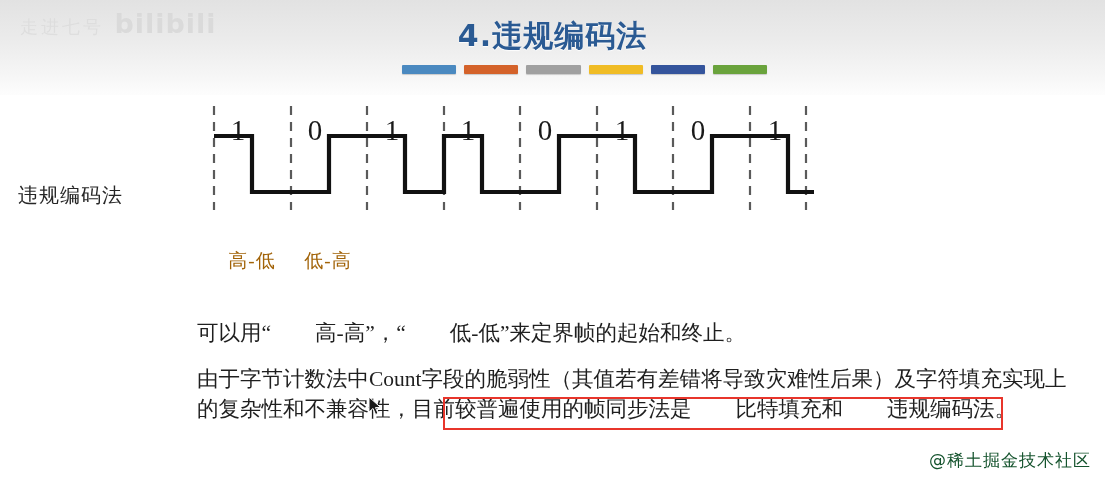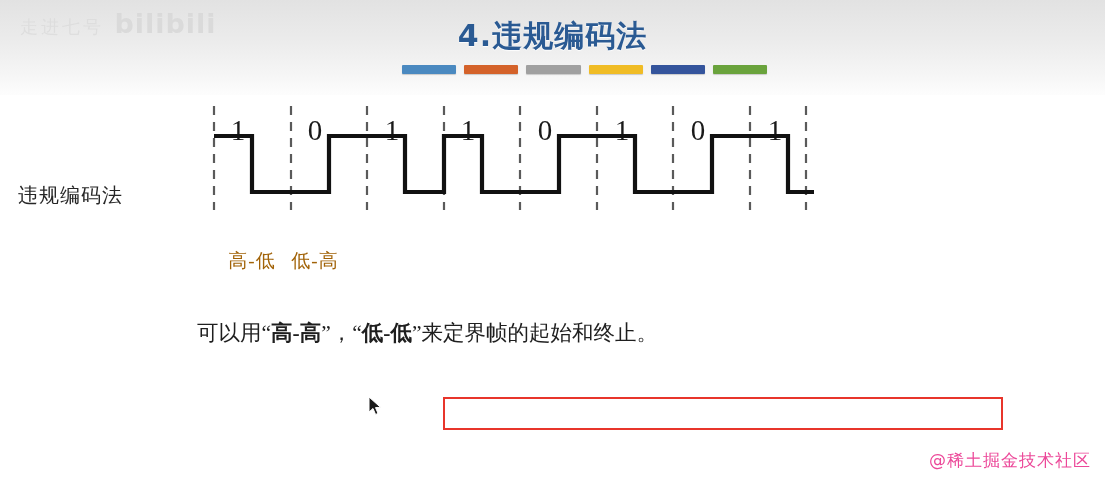--- a/index.html
+++ b/index.html
@@ -55,33 +55,33 @@
     transform:translateX(-50%);white-space:nowrap;
   }
 
   
   .body-text{
     position:absolute;left:197px;top:318px;width:890px;
     font-size:21.5px;line-height:30px;color:#1f1f1f;
   }
   .body-text .p1{margin:0 0 16px 0;white-space:nowrap;}
   .body-text .p2{margin:0;}
-  .body-text b{font-weight:700;}
+  .body-text b{font-weight:400;margin-left:44px;}
   .redbox{
     position:absolute;left:443px;top:397px;width:560px;height:33px;
     border:2.5px solid #e8352b;box-sizing:border-box;
     pointer-events:none;
   }
   .cursor{
     position:absolute;left:368px;top:396px;width:14px;height:20px;
     pointer-events:none;
   }
   .juejin-wm{
     position:absolute;right:14px;bottom:8px;
-    font-size:17px;color:#ec4899;letter-spacing:1px;
+    font-size:17px;color:#14532d;letter-spacing:1px;
     font-family:"DejaVu Sans","Liberation Sans",sans-serif;
     user-select:none;white-space:nowrap;
   }
 </style>
 </head>
 <body>
 
 <div class="topband"></div>
 
 <div class="bili-wm">
@@ -136,27 +136,28 @@
         244,36 282,36 282,92 320,92
         320,92 359,92 359,36 397,36
         397,36 435,36 435,92 473,92
         473,92 512,92 512,36 550,36
         550,36 588,36 588,92 614,92
       "></polyline>
   </svg>
 
   <div class="hl-row">
     <span style="left:52px">高-低</span>
-    <span style="left:115px">低-高</span>
+    <span style="left:128px">低-高</span>
   </div>
 </div>
 
 <div class="body-text">
   <p class="p1"><span>可以用“</span><b>高-高</b><span>”，“</span><b>低-低</b><span>”来定界帧的起始和终止。</span></p>
 
+  <p class="p2"><span>由于字节计数法中Count字段的脆弱性（其值若有差错将导致灾难性后果）及字符填充实现上的复杂性和不兼容性，</span><span>目前较普遍使用的帧同步法是</span><b>比特填充</b><span>和</span><b>违规编码法</b><span>。</span></p>
 </div>
 
 <div class="redbox" style="border-color: rgb(232, 53, 43);"></div>
 
 <svg class="cursor" viewBox="0 0 14 20">
   <path d="M1,1 L1,16 L5,12.5 L7.6,18.5 L10,17.4 L7.5,11.6 L12.5,11.3 Z" fill="#1a1a1a" stroke="#ffffff" stroke-width="1"></path>
 </svg>
 
 <div class="juejin-wm">@稀土掘金技术社区</div>
 

